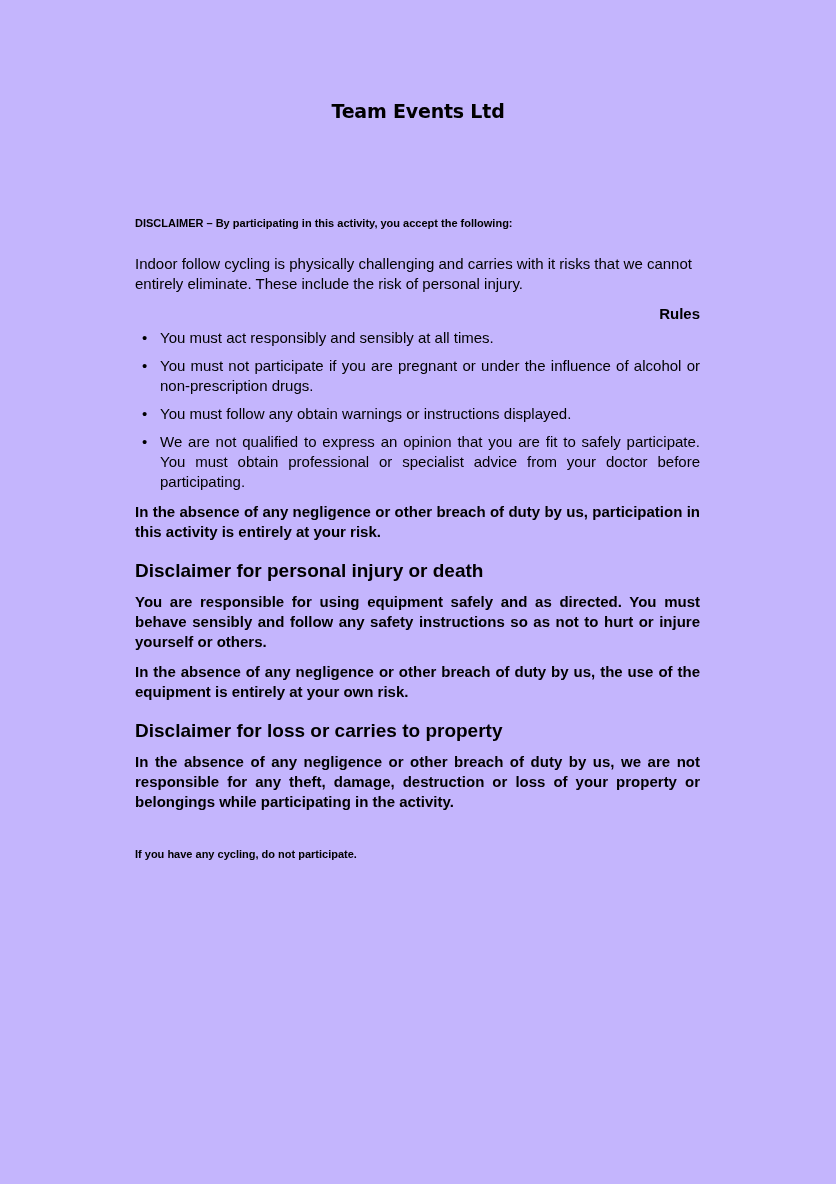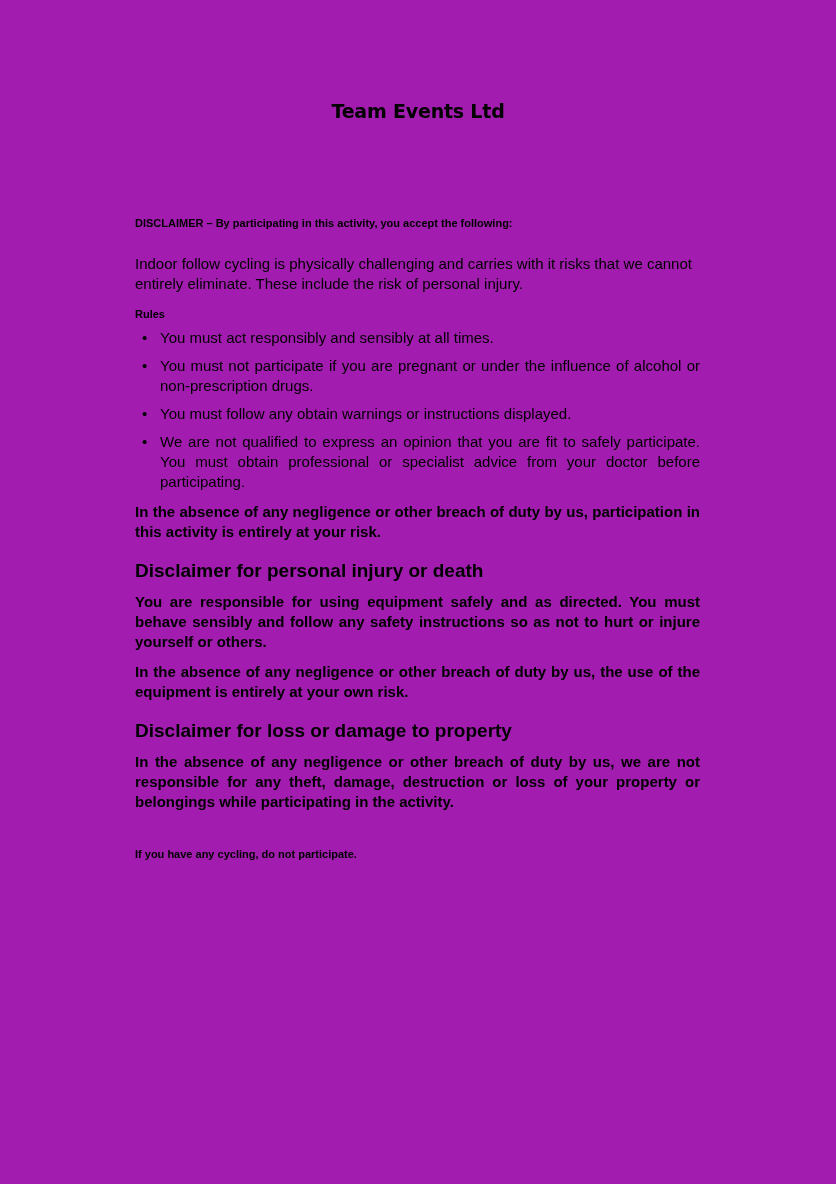--- a/index.html
+++ b/index.html
@@ -12,21 +12,21 @@
     width: 836px;
     height: 1184px;
     position: relative;
     font-family: "Liberation Sans", sans-serif;
     color: #000000;
     -webkit-font-smoothing: antialiased;
   }
   .page {
     position: absolute;
     inset: 0;
-    background: #a21caf;
+    background: #c4b5fd;
   }
   .doc-title {
     position: absolute;
     top: 99px;
     left: 0;
     width: 836px;
     text-align: center;
     font-family: "DejaVu Sans", sans-serif;
     font-weight: bold;
     font-size: 19px;
@@ -46,23 +46,24 @@
     margin: 0;
   }
   .sec-heading {
     font-weight: bold;
     font-size: 19px;
     line-height: 20px;
     margin: 0 0 11px 0;
   }
   .rules-heading {
     font-weight: bold;
-    font-size: 11px;
+    font-size: 15px;
     line-height: 20px;
     margin: 0 0 4px 0;
+    text-align: right;
   }
   p.body-text {
     font-size: 15px;
     line-height: 20px;
     margin: 0;
     text-align: left;
   }
   p.justified {
     text-align: justify;
     text-justify: inter-word;
@@ -143,21 +144,21 @@
     <p class="sec-heading">Disclaimer for personal injury or death</p>
 
     <p class="body-text justified">You are responsible for using equipment safely and as directed. You must behave sensibly and follow any safety instructions so as not to hurt or injure yourself or others.</p>
 
     <div class="gap-sm"></div>
 
     <p class="body-text justified">In the absence of any negligence or other breach of duty by us, the use of the equipment is entirely at your own risk.</p>
 
     <div class="gap-md"></div>
 
-    <p class="sec-heading">Disclaimer for loss or damage to property</p>
+    <p class="sec-heading">Disclaimer for loss or carries to property</p>
 
     <p class="body-text justified">In the absence of any negligence or other breach of duty by us, we are not responsible for any theft, damage, destruction or loss of your property or belongings while participating in the activity.</p>
 
     <div class="gap-final"></div>
 
     <p class="h-bold">If you have any cycling, do not participate.</p>
 
   </div>
 </div>
 

